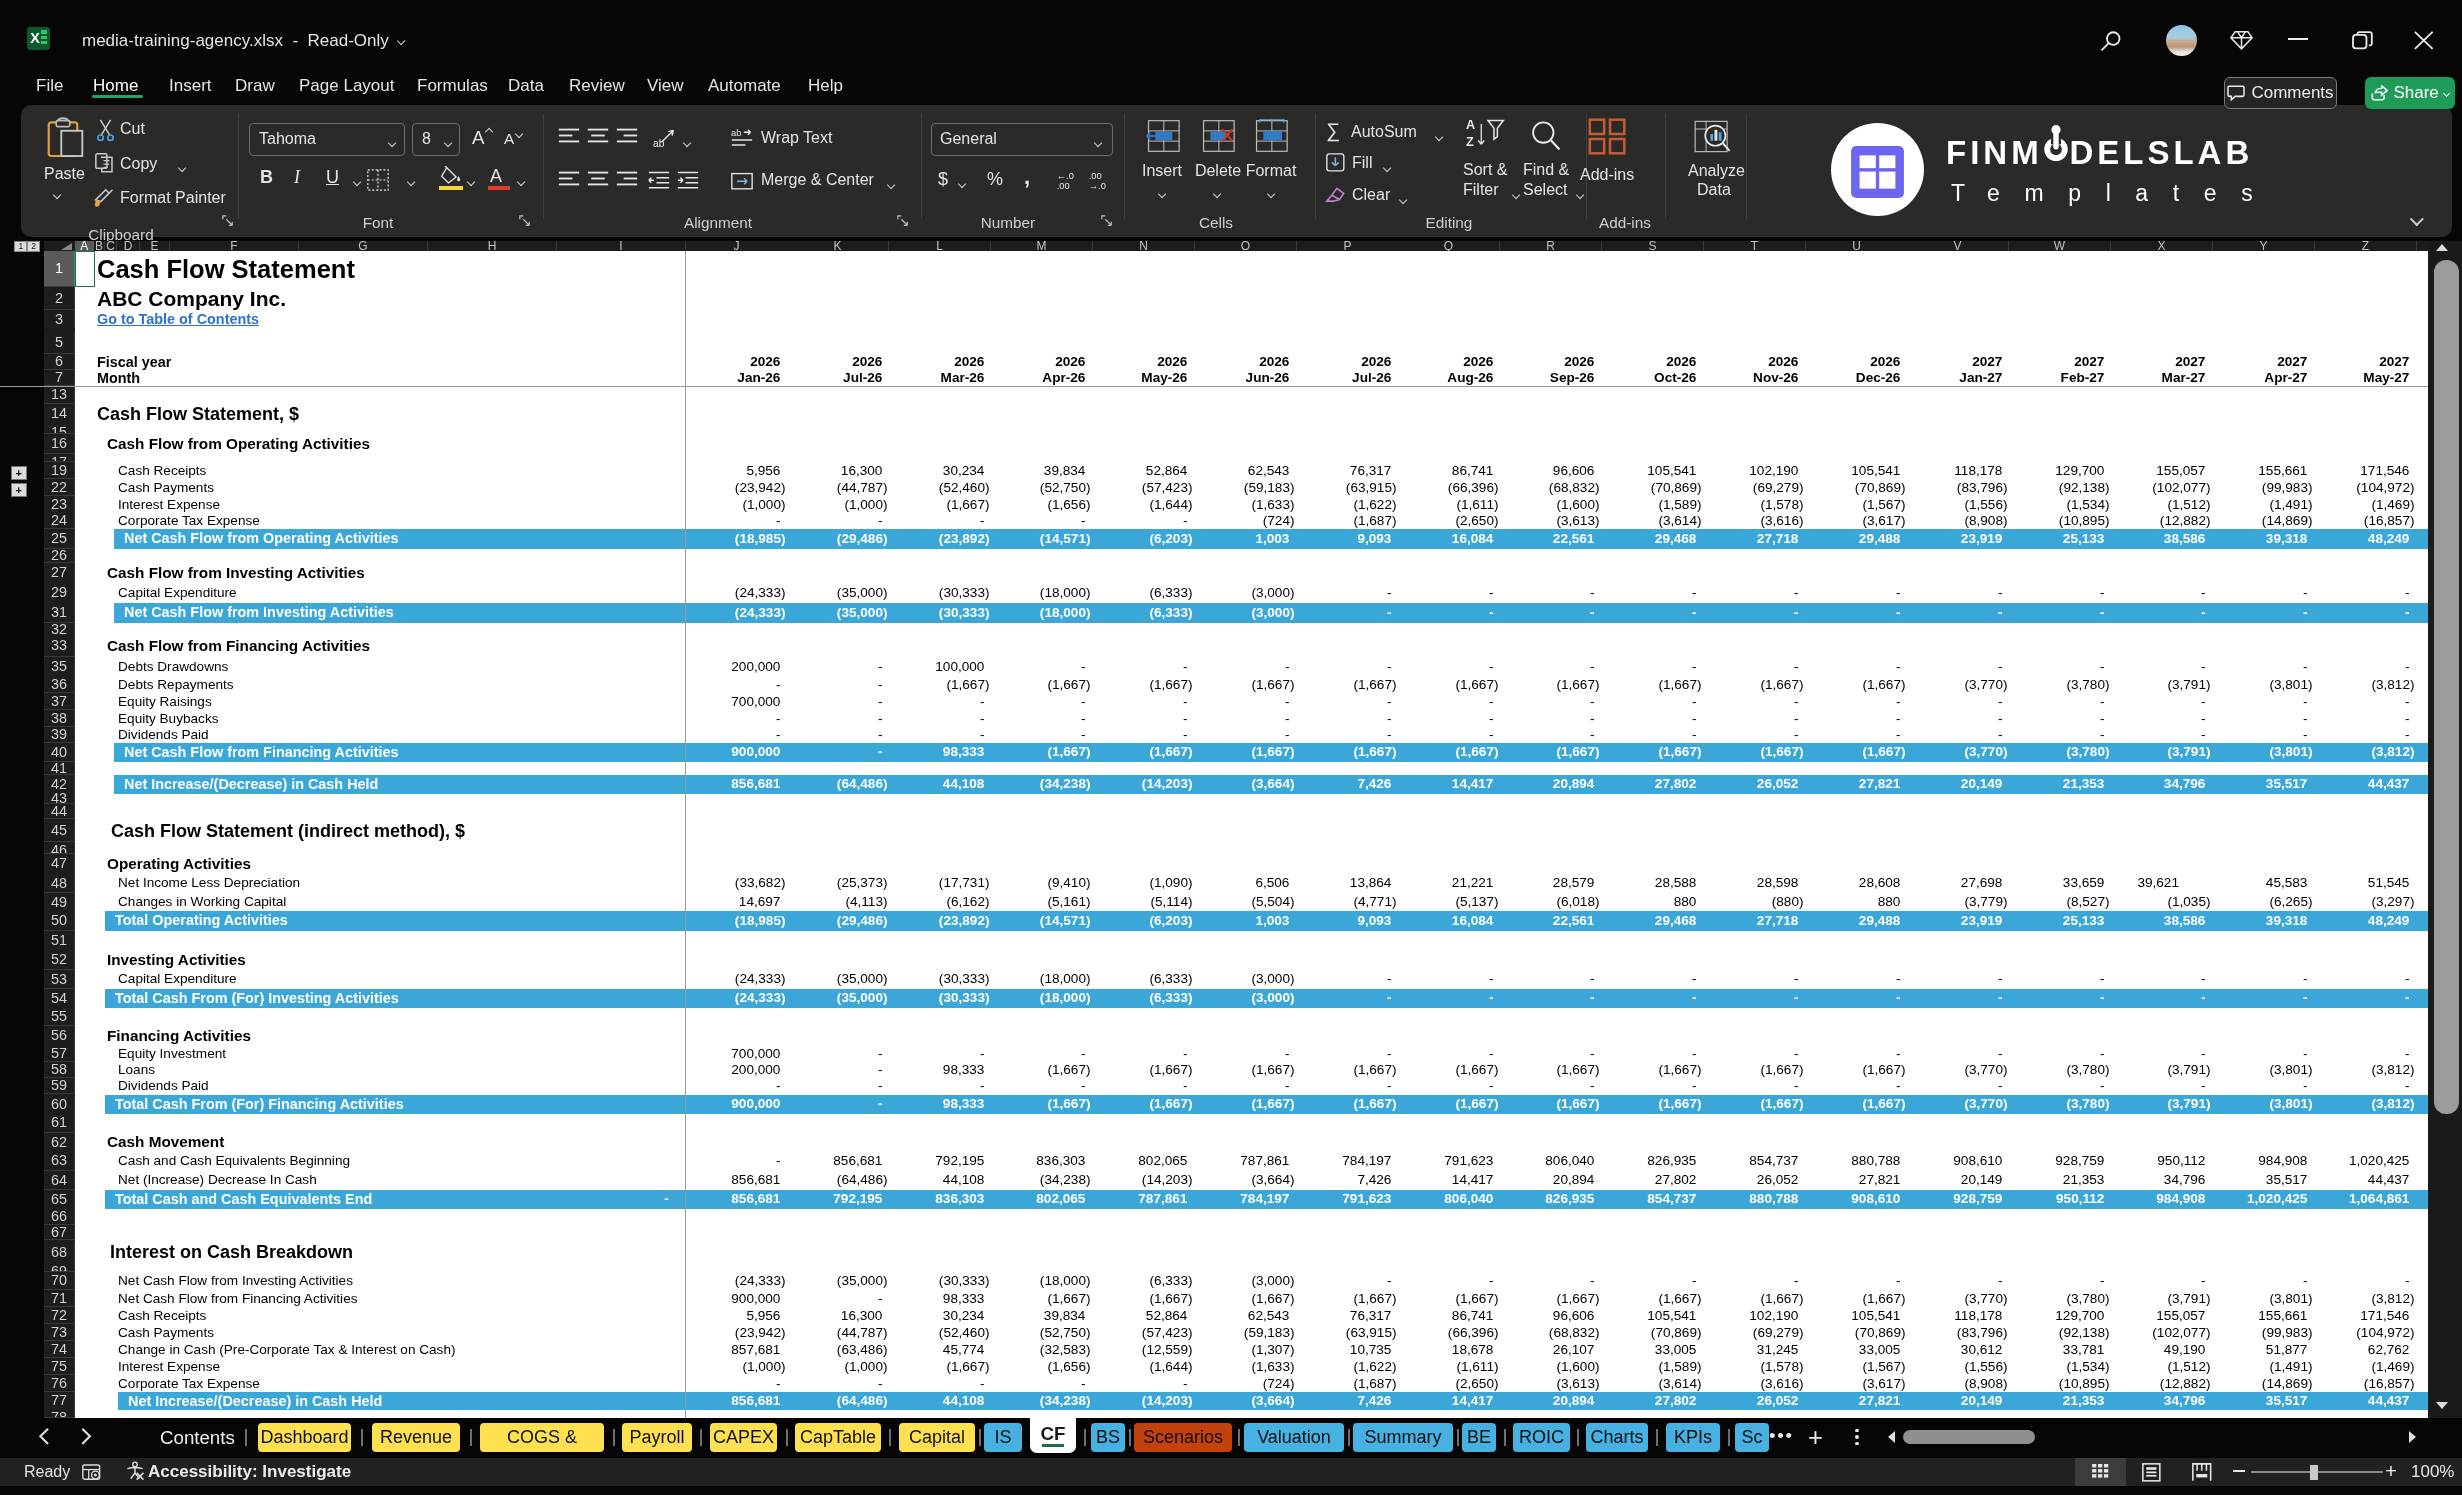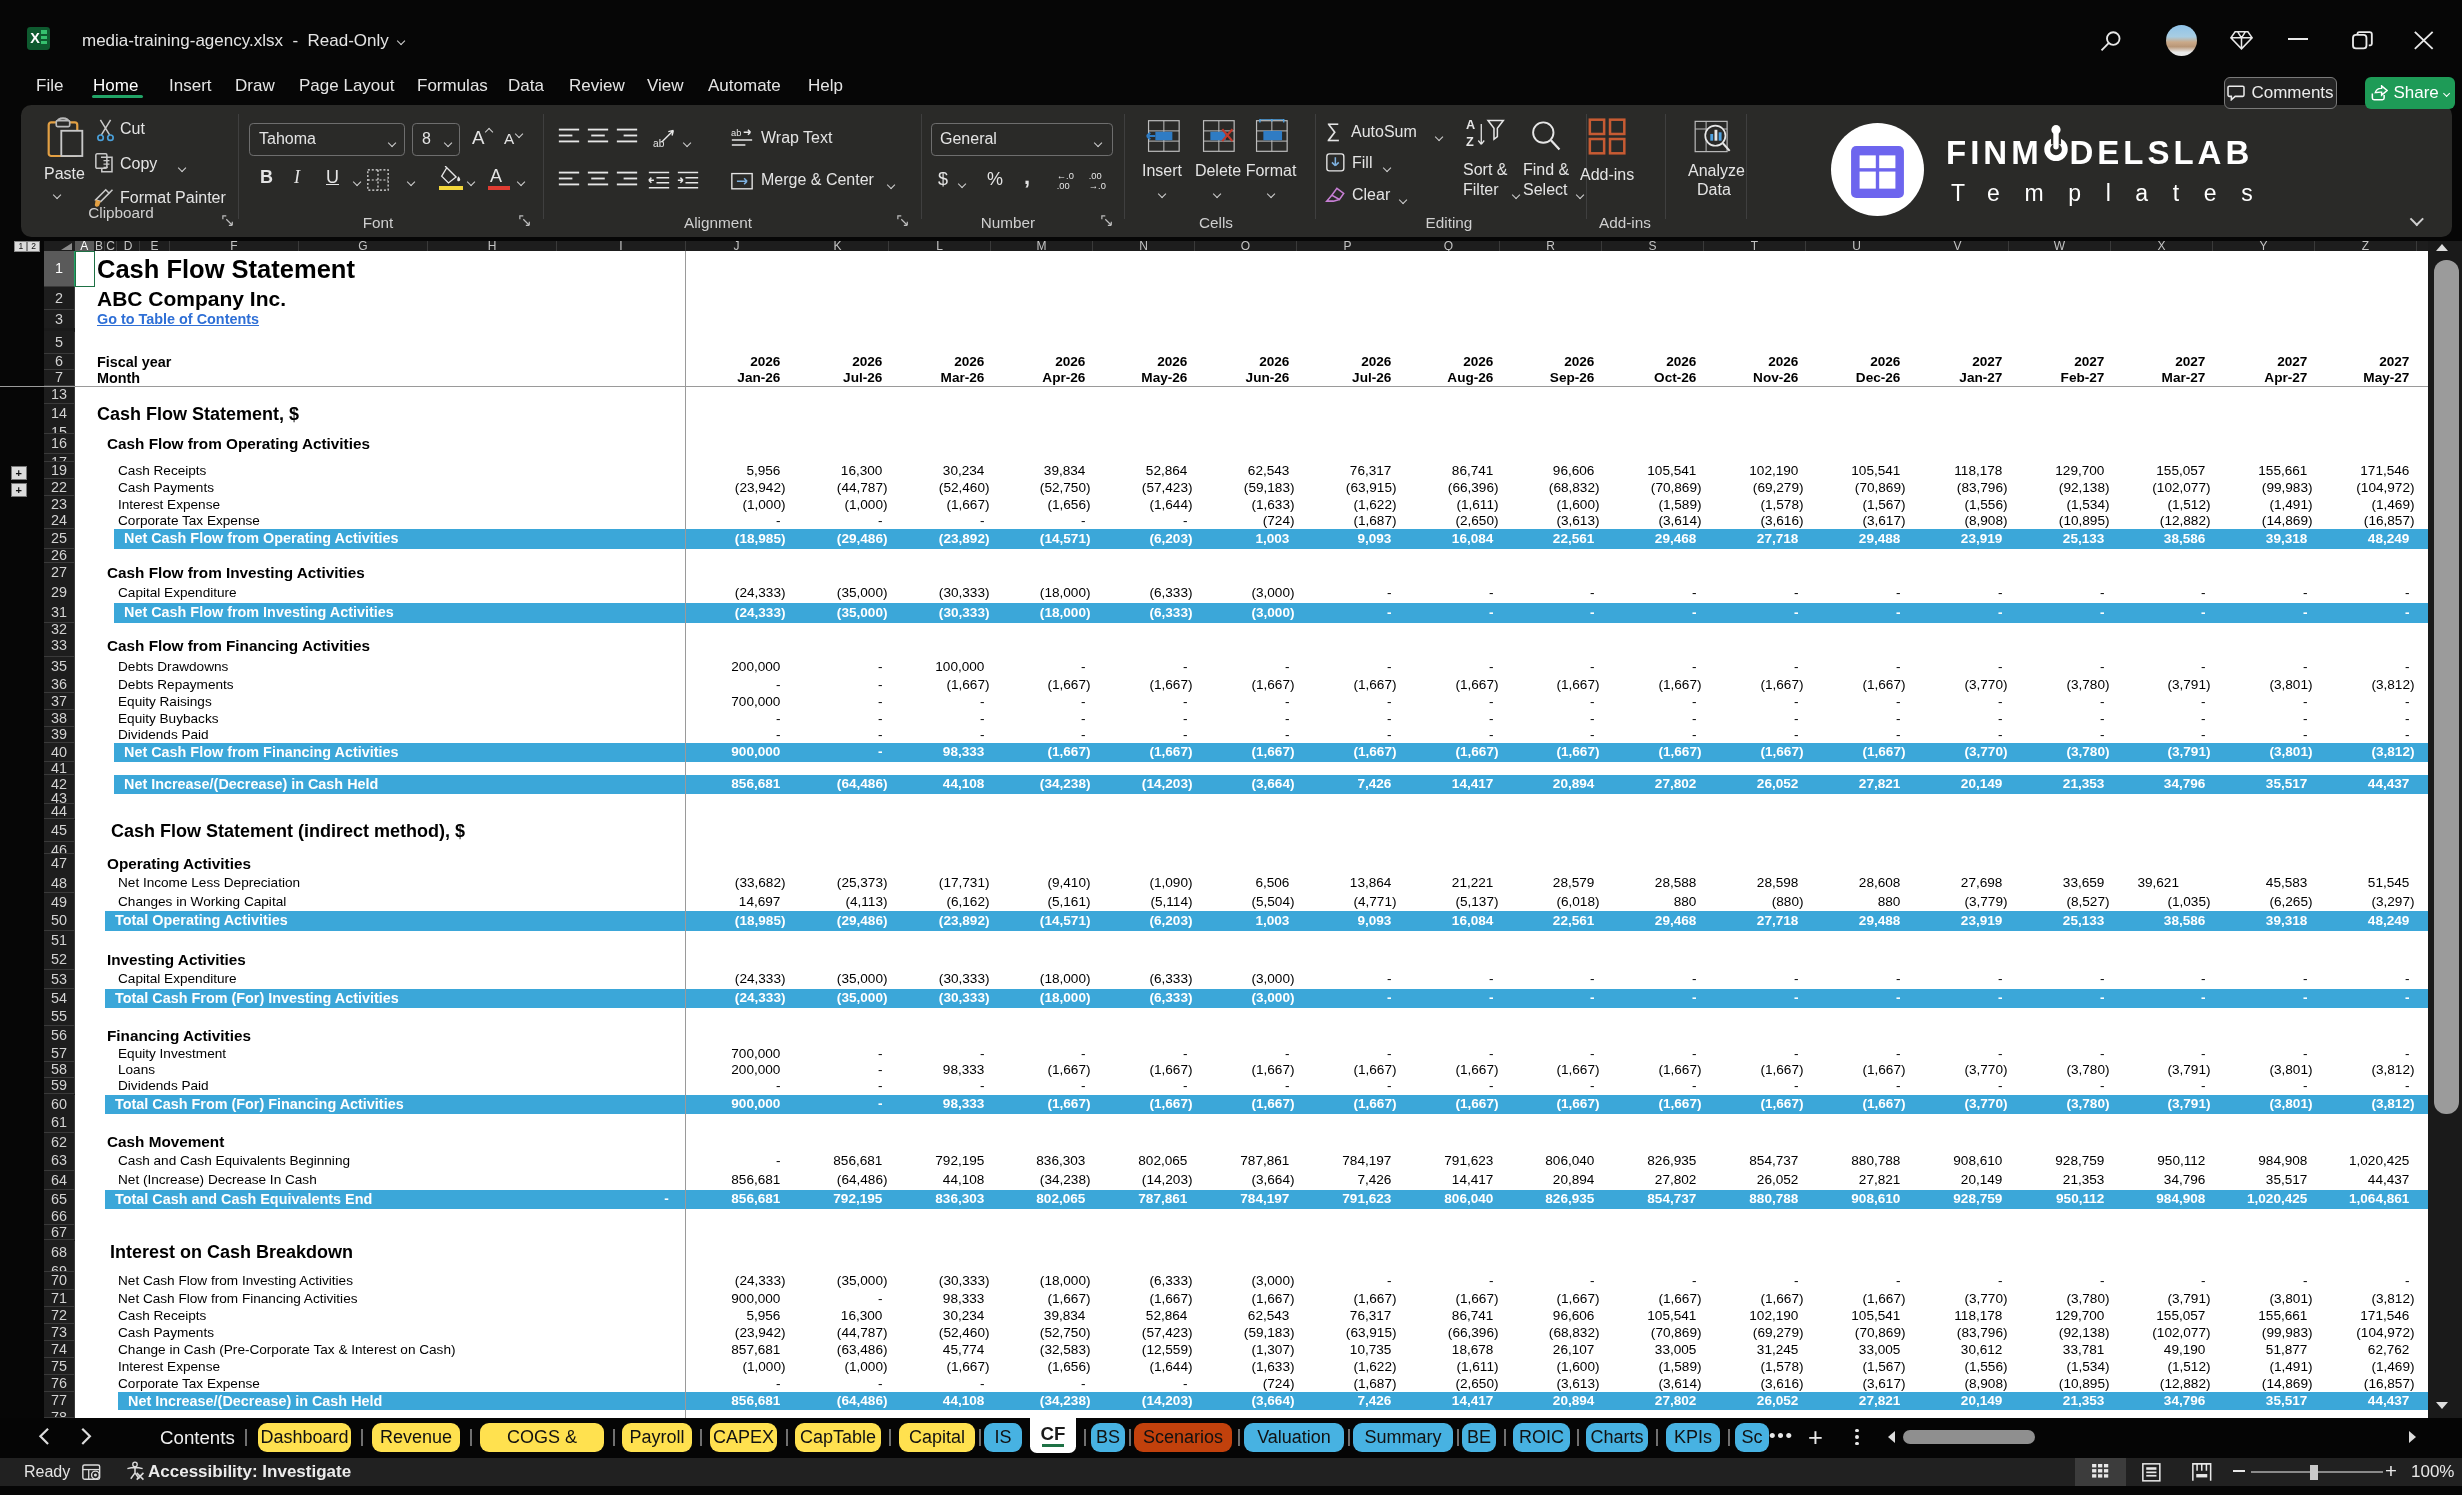--- a/index.html
+++ b/index.html
@@ -22,21 +22,21 @@
 .k13{left:1935px}
 .k14{left:2036px}
 .k15{left:2138px}
 .k16{left:2240px}
 .rh{left:44px;width:30px;text-align:center;border-bottom:0.8px solid #3a3a3a;border-right:0.8px solid #3a3a3a}
 .ch{top:241px;height:8.5px;line-height:9.3px;text-align:center;font-size:12px;border-right:0.8px solid #3a3a3a;padding-top:0.8px;padding-bottom:0.8px}
 .gl{color:#cfcfcf;font-size:15.3px;position:absolute;text-align:center}
 .rt{color:#e4e4e4;font-size:16px;position:absolute;white-space:nowrap}
 .cv{display:inline-block;width:5.1px;height:5.1px;border-right:1.5px solid #cfcfcf;border-bottom:1.5px solid #cfcfcf;transform:rotate(45deg);vertical-align:1.7px}
 .sep{position:absolute;width:0.8px;background:#3f3f3f;top:114px;height:105px}
-.tab{position:absolute;top:1423px;height:29px;border-radius:9px;line-height:29px;text-align:center;font-size:18px;color:#111}
+.tab{position:absolute;top:1423px;height:29px;border-radius:4px;line-height:29px;text-align:center;font-size:18px;color:#111}
 .tsep{position:absolute;top:1429px;height:17px;width:1.7px;background:#6f6f6f}
 </style></head><body>
 <div class="a" style="left:21px;top:105px;width:2431px;height:132px;background:#2a2a28;border-radius:10.2px"></div>
 <div class="a" style="left:27px;top:27px;width:23px;height:23px;background:#0e5a2f;border-radius:3.4px">
 <div class="a" style="left:2.5px;top:3.4px;width:11px;height:16px;color:#fff;font-weight:bold;font-size:14.4px;line-height:16px;text-align:center">X</div>
 <div class="a" style="left:14.4px;top:3.4px;width:6px;height:3.4px;background:#35c06e"></div>
 <div class="a" style="left:14.4px;top:8.5px;width:6px;height:3.4px;background:#35c06e"></div>
 <div class="a" style="left:14.4px;top:13.6px;width:6px;height:3.4px;background:#35c06e"></div>
   </div>
 <div class="rt" style="left:82px;top:31px;font-size:17px">media-training-agency.xlsx&nbsp;&nbsp;-&nbsp;&nbsp;Read-Only&nbsp;&nbsp;<span class="cv"></span></div>
@@ -76,21 +76,21 @@
 <div class="rt" style="left:808px;top:76px;font-size:17px;">Help</div>
 <div class="a" style="left:92px;top:95px;width:51px;height:3.4px;background:#21a366;border-radius:1.7px"></div>
 <div class="sep" style="left:238px"></div>
 <div class="sep" style="left:543px"></div>
 <div class="sep" style="left:921px"></div>
 <div class="sep" style="left:1124px"></div>
 <div class="sep" style="left:1315px"></div>
 <div class="sep" style="left:1586px"></div>
 <div class="sep" style="left:1665px"></div>
 <div class="sep" style="left:1746px"></div>
-<div class="gl" style="left:121px;top:204px;width:102px;margin-left:-51px">Clipboard</div>
+<div class="gl" style="left:121px;top:226px;width:102px;margin-left:-51px">Clipboard</div>
 <div class="gl" style="left:378px;top:214px;width:102px;margin-left:-51px">Font</div>
 <div class="gl" style="left:718px;top:214px;width:102px;margin-left:-51px">Alignment</div>
 <div class="gl" style="left:1008px;top:214px;width:102px;margin-left:-51px">Number</div>
 <div class="gl" style="left:1216px;top:214px;width:102px;margin-left:-51px">Cells</div>
 <div class="gl" style="left:1449px;top:214px;width:102px;margin-left:-51px">Editing</div>
 <div class="gl" style="left:1625px;top:214px;width:102px;margin-left:-51px">Add-ins</div>
 <svg class="a" style="left:222px;top:215px" width="12" height="12" viewBox="0 0 14 14">
     <path d="M1 5 V1 H5 M12 12 L5 5 M12 12 v-4 M12 12 h-4" stroke="#bdbdbd" stroke-width="1.4" fill="none"></path>
   </svg>
 <svg class="a" style="left:519px;top:215px" width="12" height="12" viewBox="0 0 14 14">

